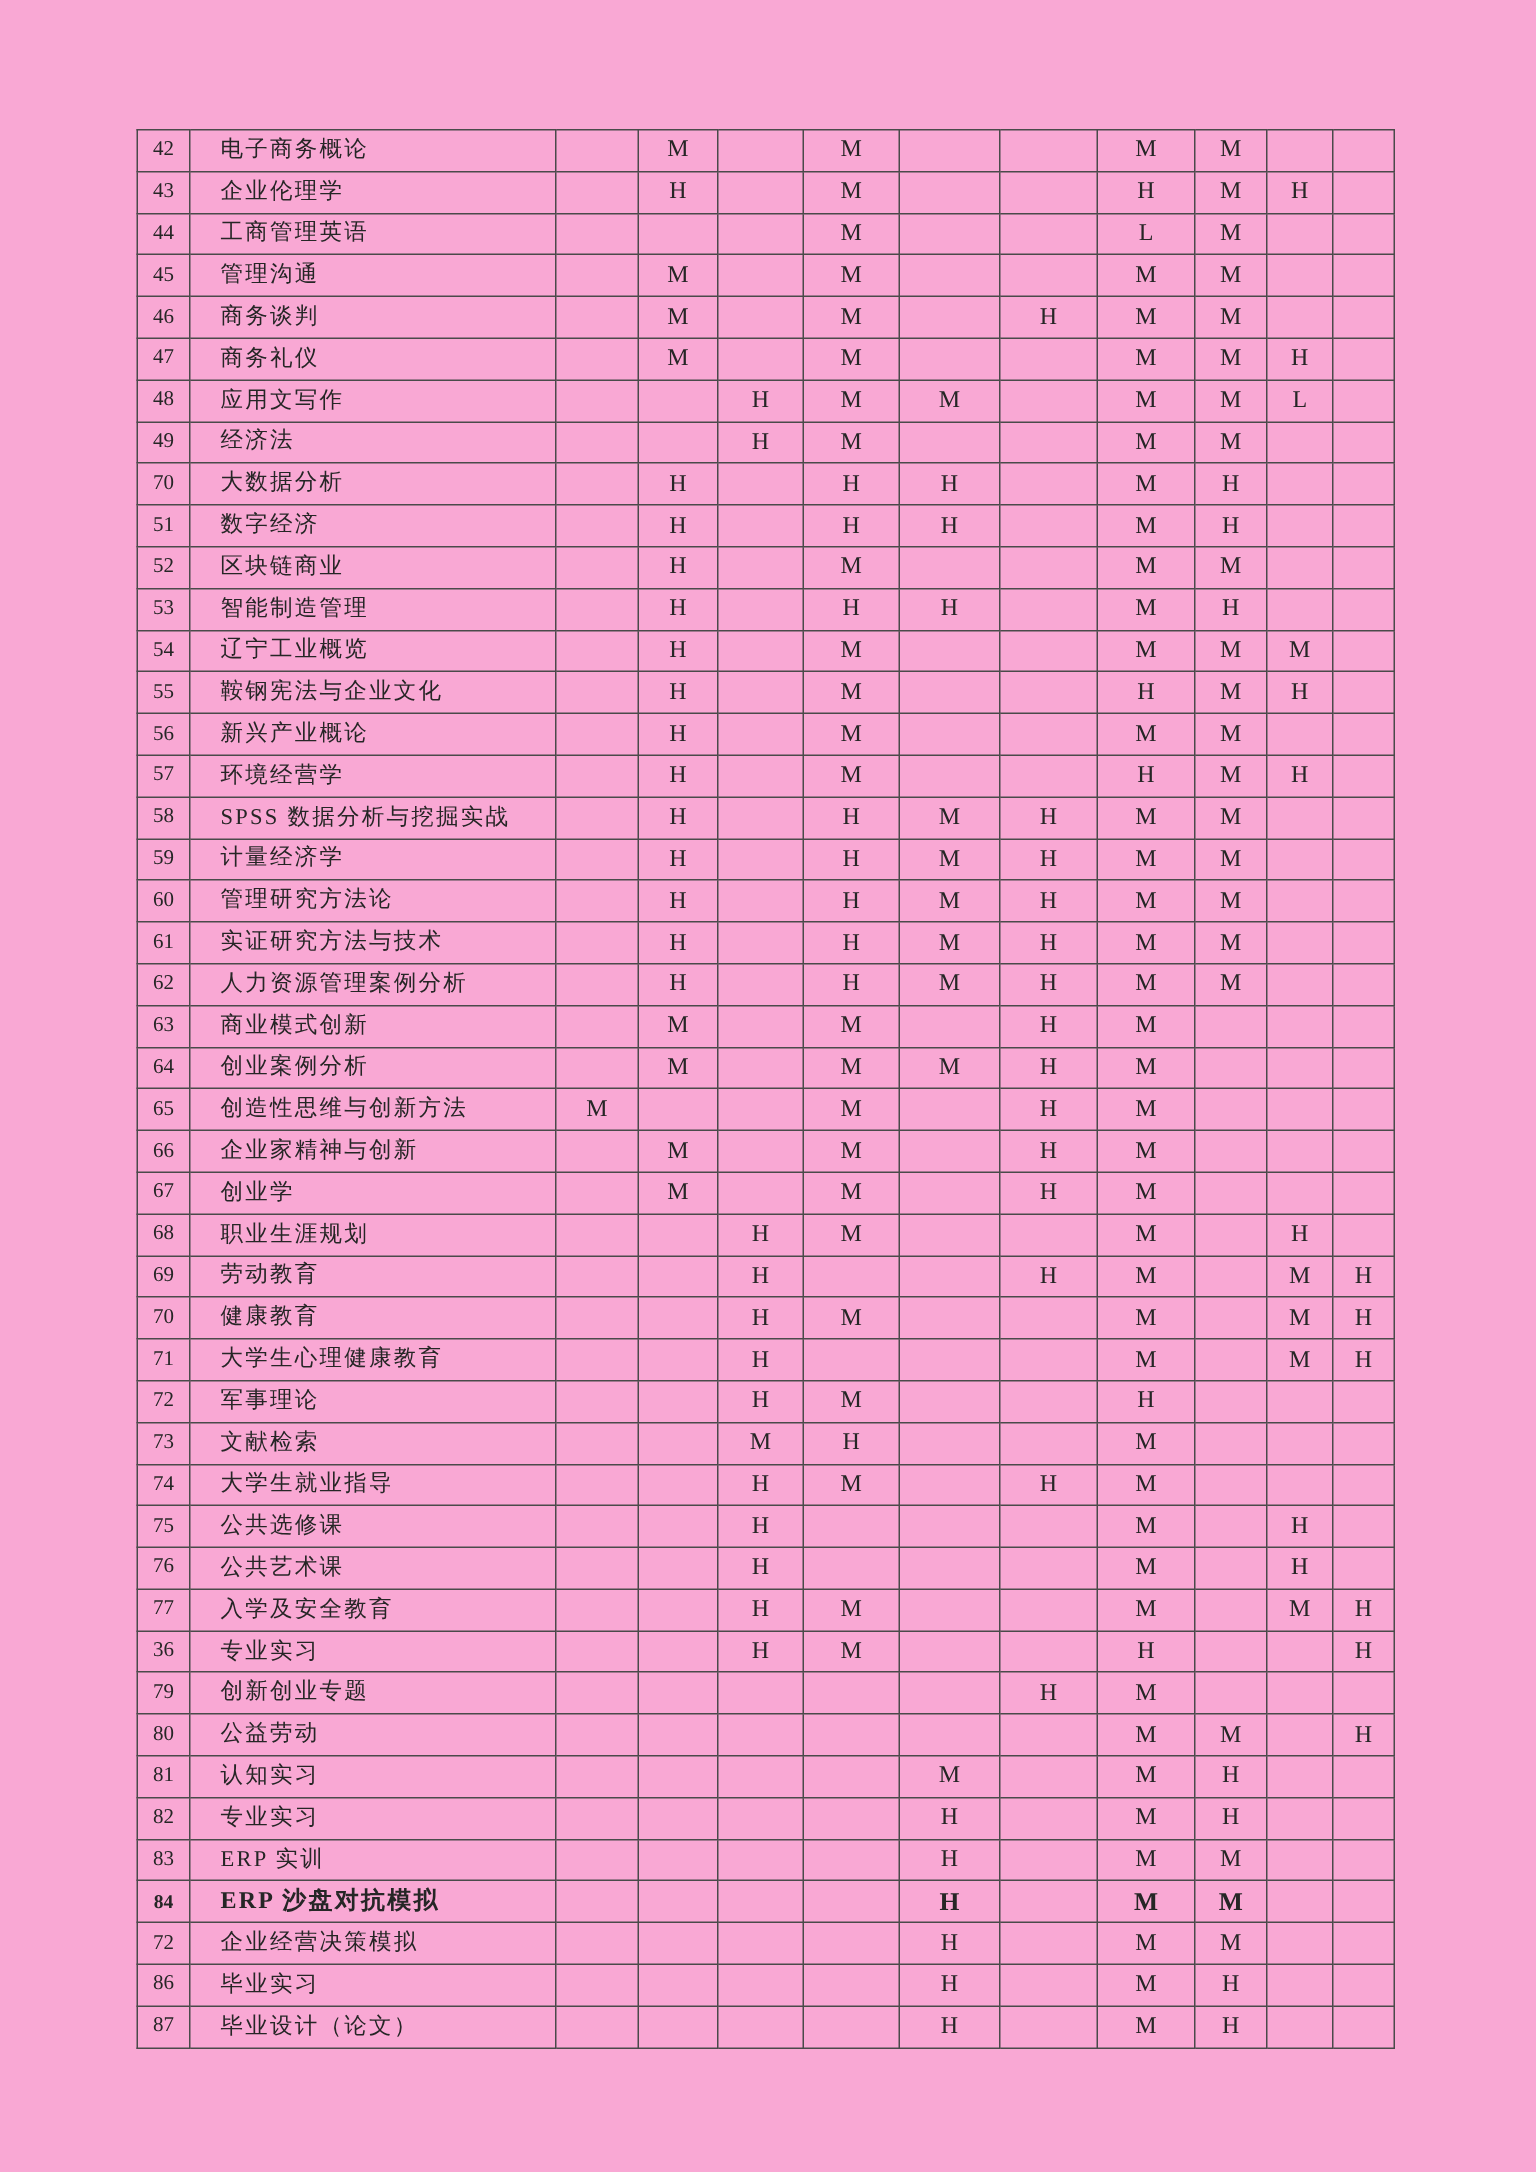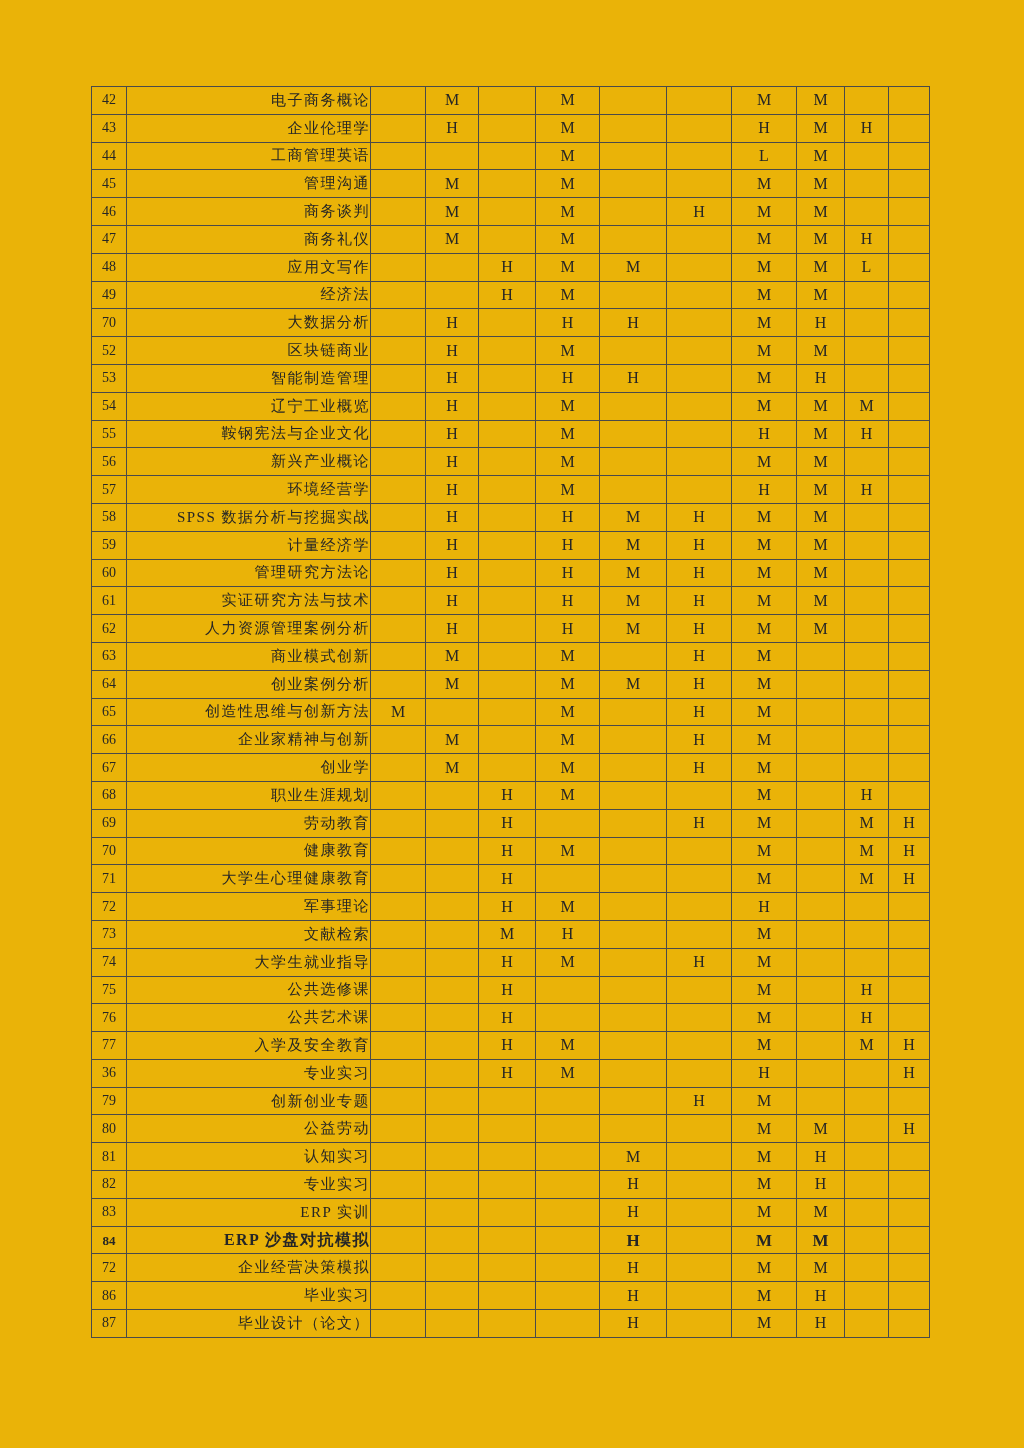--- a/index.html
+++ b/index.html
@@ -4,21 +4,21 @@
 <style>
   html, body {
     margin: 0;
     padding: 0;
     background: #ffffff;
   }
   .page {
     position: relative;
     width: 1024px;
     height: 1448px;
-    background: #eab308;
+    background: #f9a8d4;
     font-family: "Liberation Serif", "DejaVu Serif", serif;
     color: #262626;
     overflow: hidden;
   }
   table.matrix {
     position: absolute;
     left: 91px;
     top: 86px;
     width: 838px;
     border-collapse: collapse;
@@ -32,21 +32,21 @@
     text-align: center;
     vertical-align: middle;
     white-space: nowrap;
     overflow: hidden;
     line-height: 1;
   }
   table.matrix td.num {
     font-size: 14px;
   }
   table.matrix td.name {
-    text-align: right;
+    text-align: left;
     padding-left: 20px;
     font-size: 15px;
     letter-spacing: 1.5px;
   }
   table.matrix tr.emphasis td {
     font-weight: bold;
     font-size: 17px;
   }
   table.matrix tr.emphasis td.num {
     font-size: 13px;
@@ -195,20 +195,34 @@
           <td class="val"></td>
           <td class="val">H</td>
           <td class="val">H</td>
           <td class="val"></td>
           <td class="val">M</td>
           <td class="val">H</td>
           <td class="val"></td>
           <td class="val"></td>
         </tr>
         <tr>
+          <td class="num">51</td>
+          <td class="name">数字经济</td>
+          <td class="val"></td>
+          <td class="val">H</td>
+          <td class="val"></td>
+          <td class="val">H</td>
+          <td class="val">H</td>
+          <td class="val"></td>
+          <td class="val">M</td>
+          <td class="val">H</td>
+          <td class="val"></td>
+          <td class="val"></td>
+        </tr>
+        <tr>
           <td class="num">52</td>
           <td class="name">区块链商业</td>
           <td class="val"></td>
           <td class="val">H</td>
           <td class="val"></td>
           <td class="val">M</td>
           <td class="val"></td>
           <td class="val"></td>
           <td class="val">M</td>
           <td class="val">M</td>

